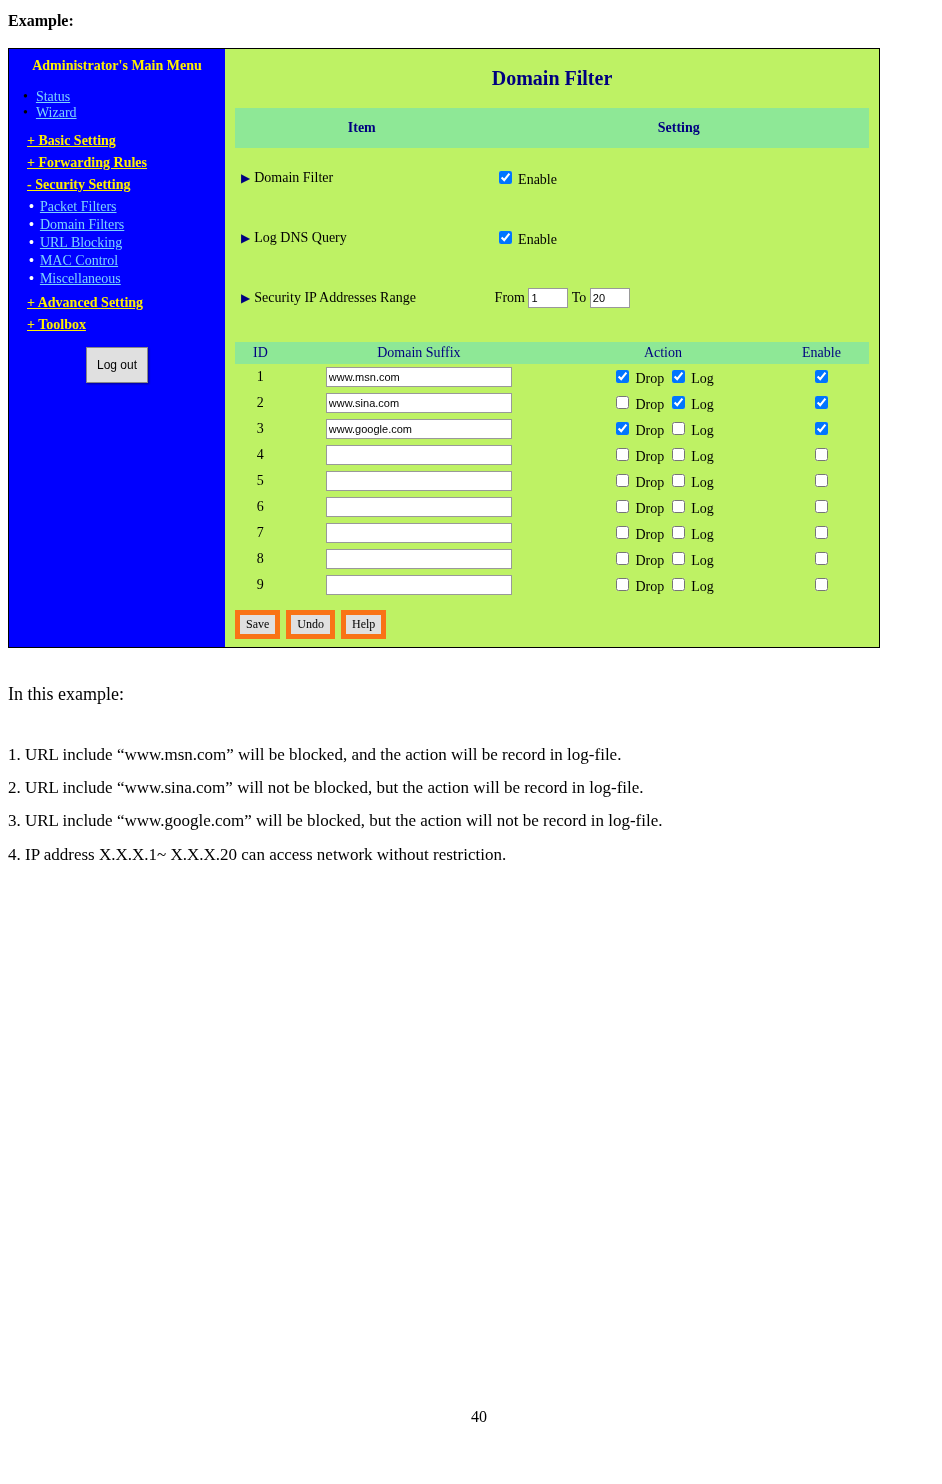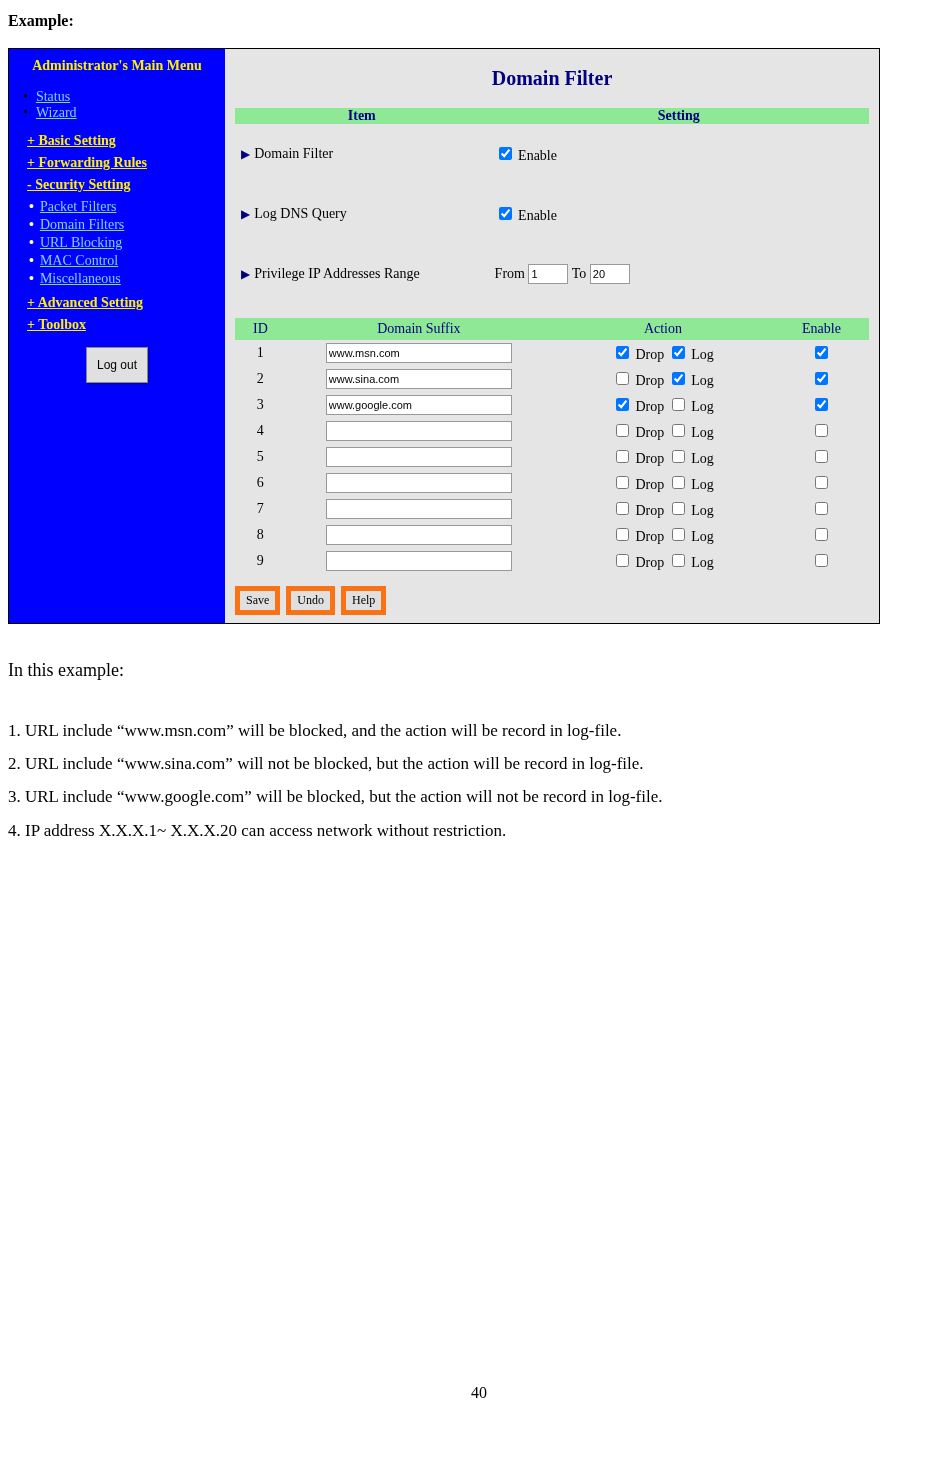--- a/index.html
+++ b/index.html
@@ -78,42 +78,42 @@
   .logout-btn {
     background: #e0e0e0;
     border: 1px solid #888;
     font-family: Arial, sans-serif;
     font-size: 12px;
     padding: 10px 10px;
     box-shadow: 1px 1px 2px rgba(0,0,0,0.4);
   }
   .main {
     flex: 1;
-    background: #e5e5e5;
+    background: #bef264;
     padding: 8px 10px;
   }
   .page-title {
     text-align: center;
     color: #000080;
     font-weight: bold;
     font-family: "Times New Roman", serif;
     font-size: 20px;
     margin: 10px 0 18px 0;
   }
   table.hdr {
     width: 100%;
     border-collapse: collapse;
     font-family: "Times New Roman", serif;
     font-size: 14px;
   }
   table.hdr th {
     background: #8ee896;
     color: #000080;
     font-weight: bold;
-    padding: 0;
+    padding: 12px;
   }
   table.hdr td {
     padding: 20px 6px;
     vertical-align: middle;
   }
   .bullet {
     color: #000080;
     font-size: 12px;
     margin-right: 4px;
   }
@@ -214,21 +214,21 @@
       </tr>
       <tr>
         <td style="text-align:left"><span class="bullet">▶</span><span>Domain Filter</span></td>
         <td style="text-align:left"><label class="cb"><input type="checkbox" checked="" style=""> <span>Enable</span></label></td>
       </tr>
       <tr>
         <td style="text-align:left"><span class="bullet">▶</span><span>Log DNS Query</span></td>
         <td style="text-align:left"><label class="cb"><input type="checkbox" checked="" style=""> <span>Enable</span></label></td>
       </tr>
       <tr>
-        <td style="text-align:left"><span class="bullet">▶</span><span>Privilege IP Addresses Range</span></td>
+        <td style="text-align:left"><span class="bullet">▶</span><span>Security IP Addresses Range</span></td>
         <td style="text-align:left">
           <span>From</span>
           <input class="txt short" value="1" style="">
           <span>To</span>
           <input class="txt short" value="20" style="">
         </td>
       </tr>
     </tbody>
       </table>
 

